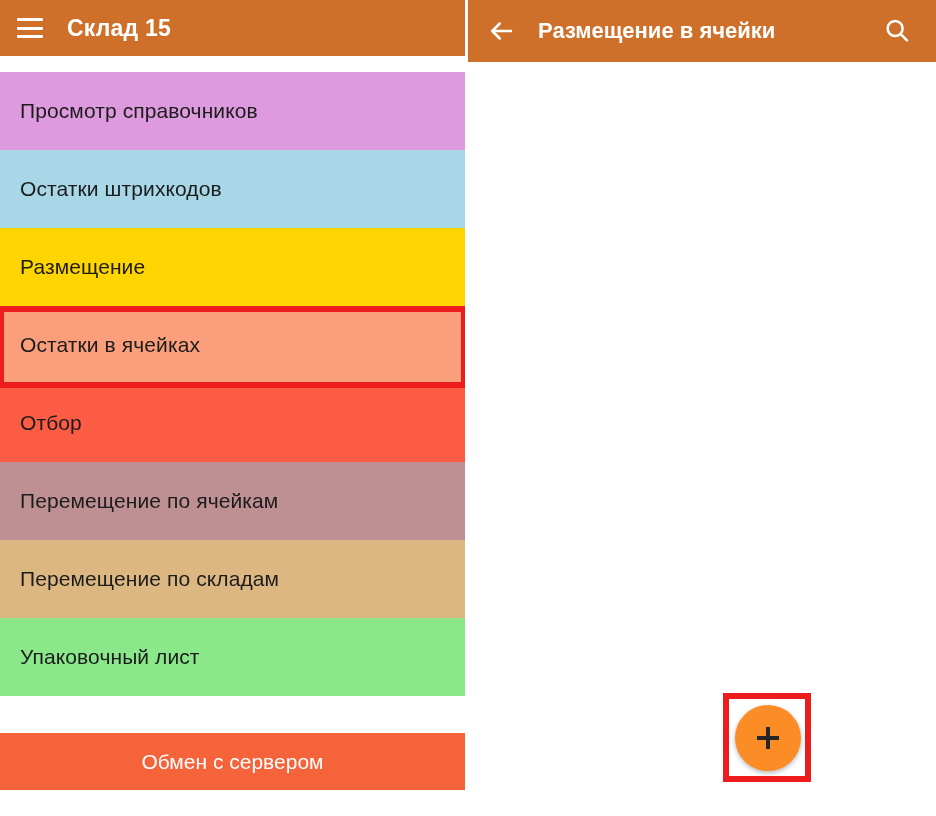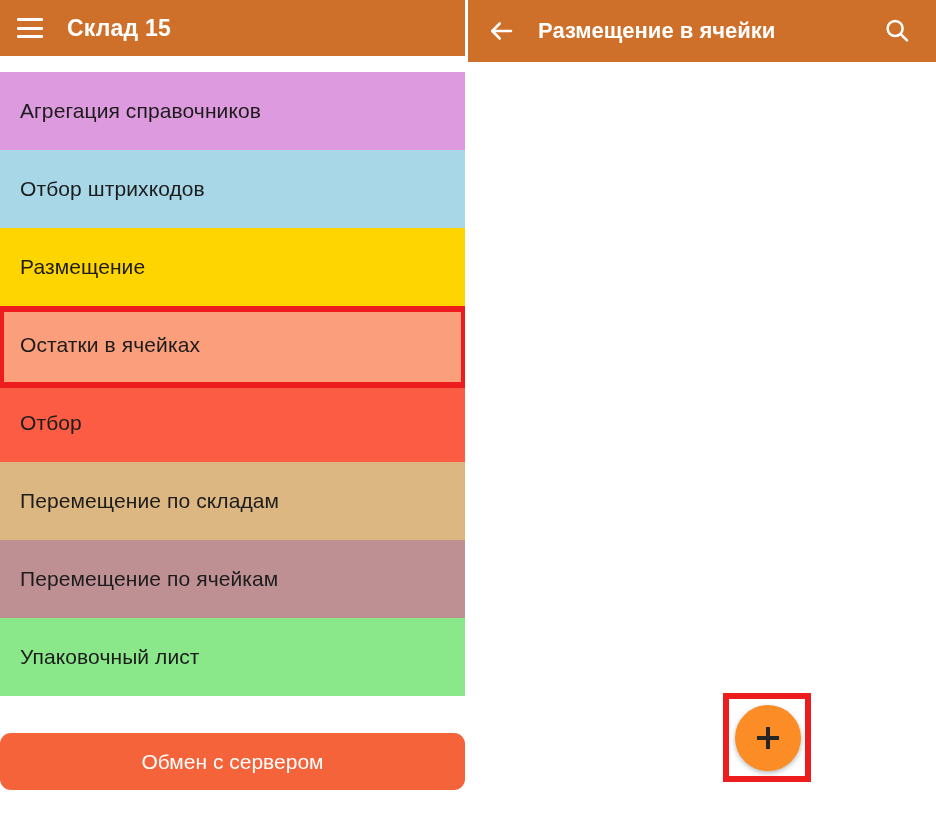--- a/index.html
+++ b/index.html
@@ -117,21 +117,20 @@
     left: 0;
     top: 733px;
     width: 465px;
     height: 57px;
     background: #f4633a;
     display: flex;
     align-items: center;
     justify-content: center;
     z-index: 10;
     cursor: pointer;
-    border-radius: 11px;
   }
   .bottom-bar-label {
     color: #ffffff;
     font-size: 21px;
     white-space: nowrap;
   }
 
   
   .right-panel {
     position: absolute;
@@ -245,39 +244,39 @@
         <i></i>
         <i></i>
         <i></i>
       </div>
       <div class="appbar-title">Склад 15</div>
     </div>
 
     <div class="menu-list" id="menu-list">
 
     <div class="menu-item" style="background: rgb(221, 154, 222);">
-          <span class="menu-item-label">Агрегация справочников</span>
+          <span class="menu-item-label">Просмотр справочников</span>
         </div>
         <div class="menu-item" style="background: rgb(168, 216, 232);">
-          <span class="menu-item-label">Отбор штрихкодов</span>
+          <span class="menu-item-label">Остатки штрихкодов</span>
         </div>
         <div class="menu-item" style="background: rgb(255, 213, 0);">
           <span class="menu-item-label">Размещение</span>
         </div>
         <div class="menu-item" style="background: rgb(251, 158, 124);">
           <span class="menu-item-label">Остатки в ячейках</span>
         </div>
         <div class="menu-item" style="background: rgb(252, 92, 68);">
           <span class="menu-item-label">Отбор</span>
         </div>
+        <div class="menu-item" style="background: rgb(190, 143, 147);">
+          <span class="menu-item-label">Перемещение по ячейкам</span>
+        </div>
         <div class="menu-item" style="background: rgb(221, 183, 130);">
           <span class="menu-item-label">Перемещение по складам</span>
-        </div>
-        <div class="menu-item" style="background: rgb(190, 143, 147);">
-          <span class="menu-item-label">Перемещение по ячейкам</span>
         </div>
         <div class="menu-item" style="background: rgb(138, 232, 138);">
           <span class="menu-item-label">Упаковочный лист</span>
         </div>
       </div>
 
     <div class="highlight-box" id="menu-highlight" style="border-color: rgb(238, 29, 29);"></div>
 
     <div class="bottom-bar" style="background: rgb(244, 99, 58);">
       <span class="bottom-bar-label">Обмен с сервером</span>

